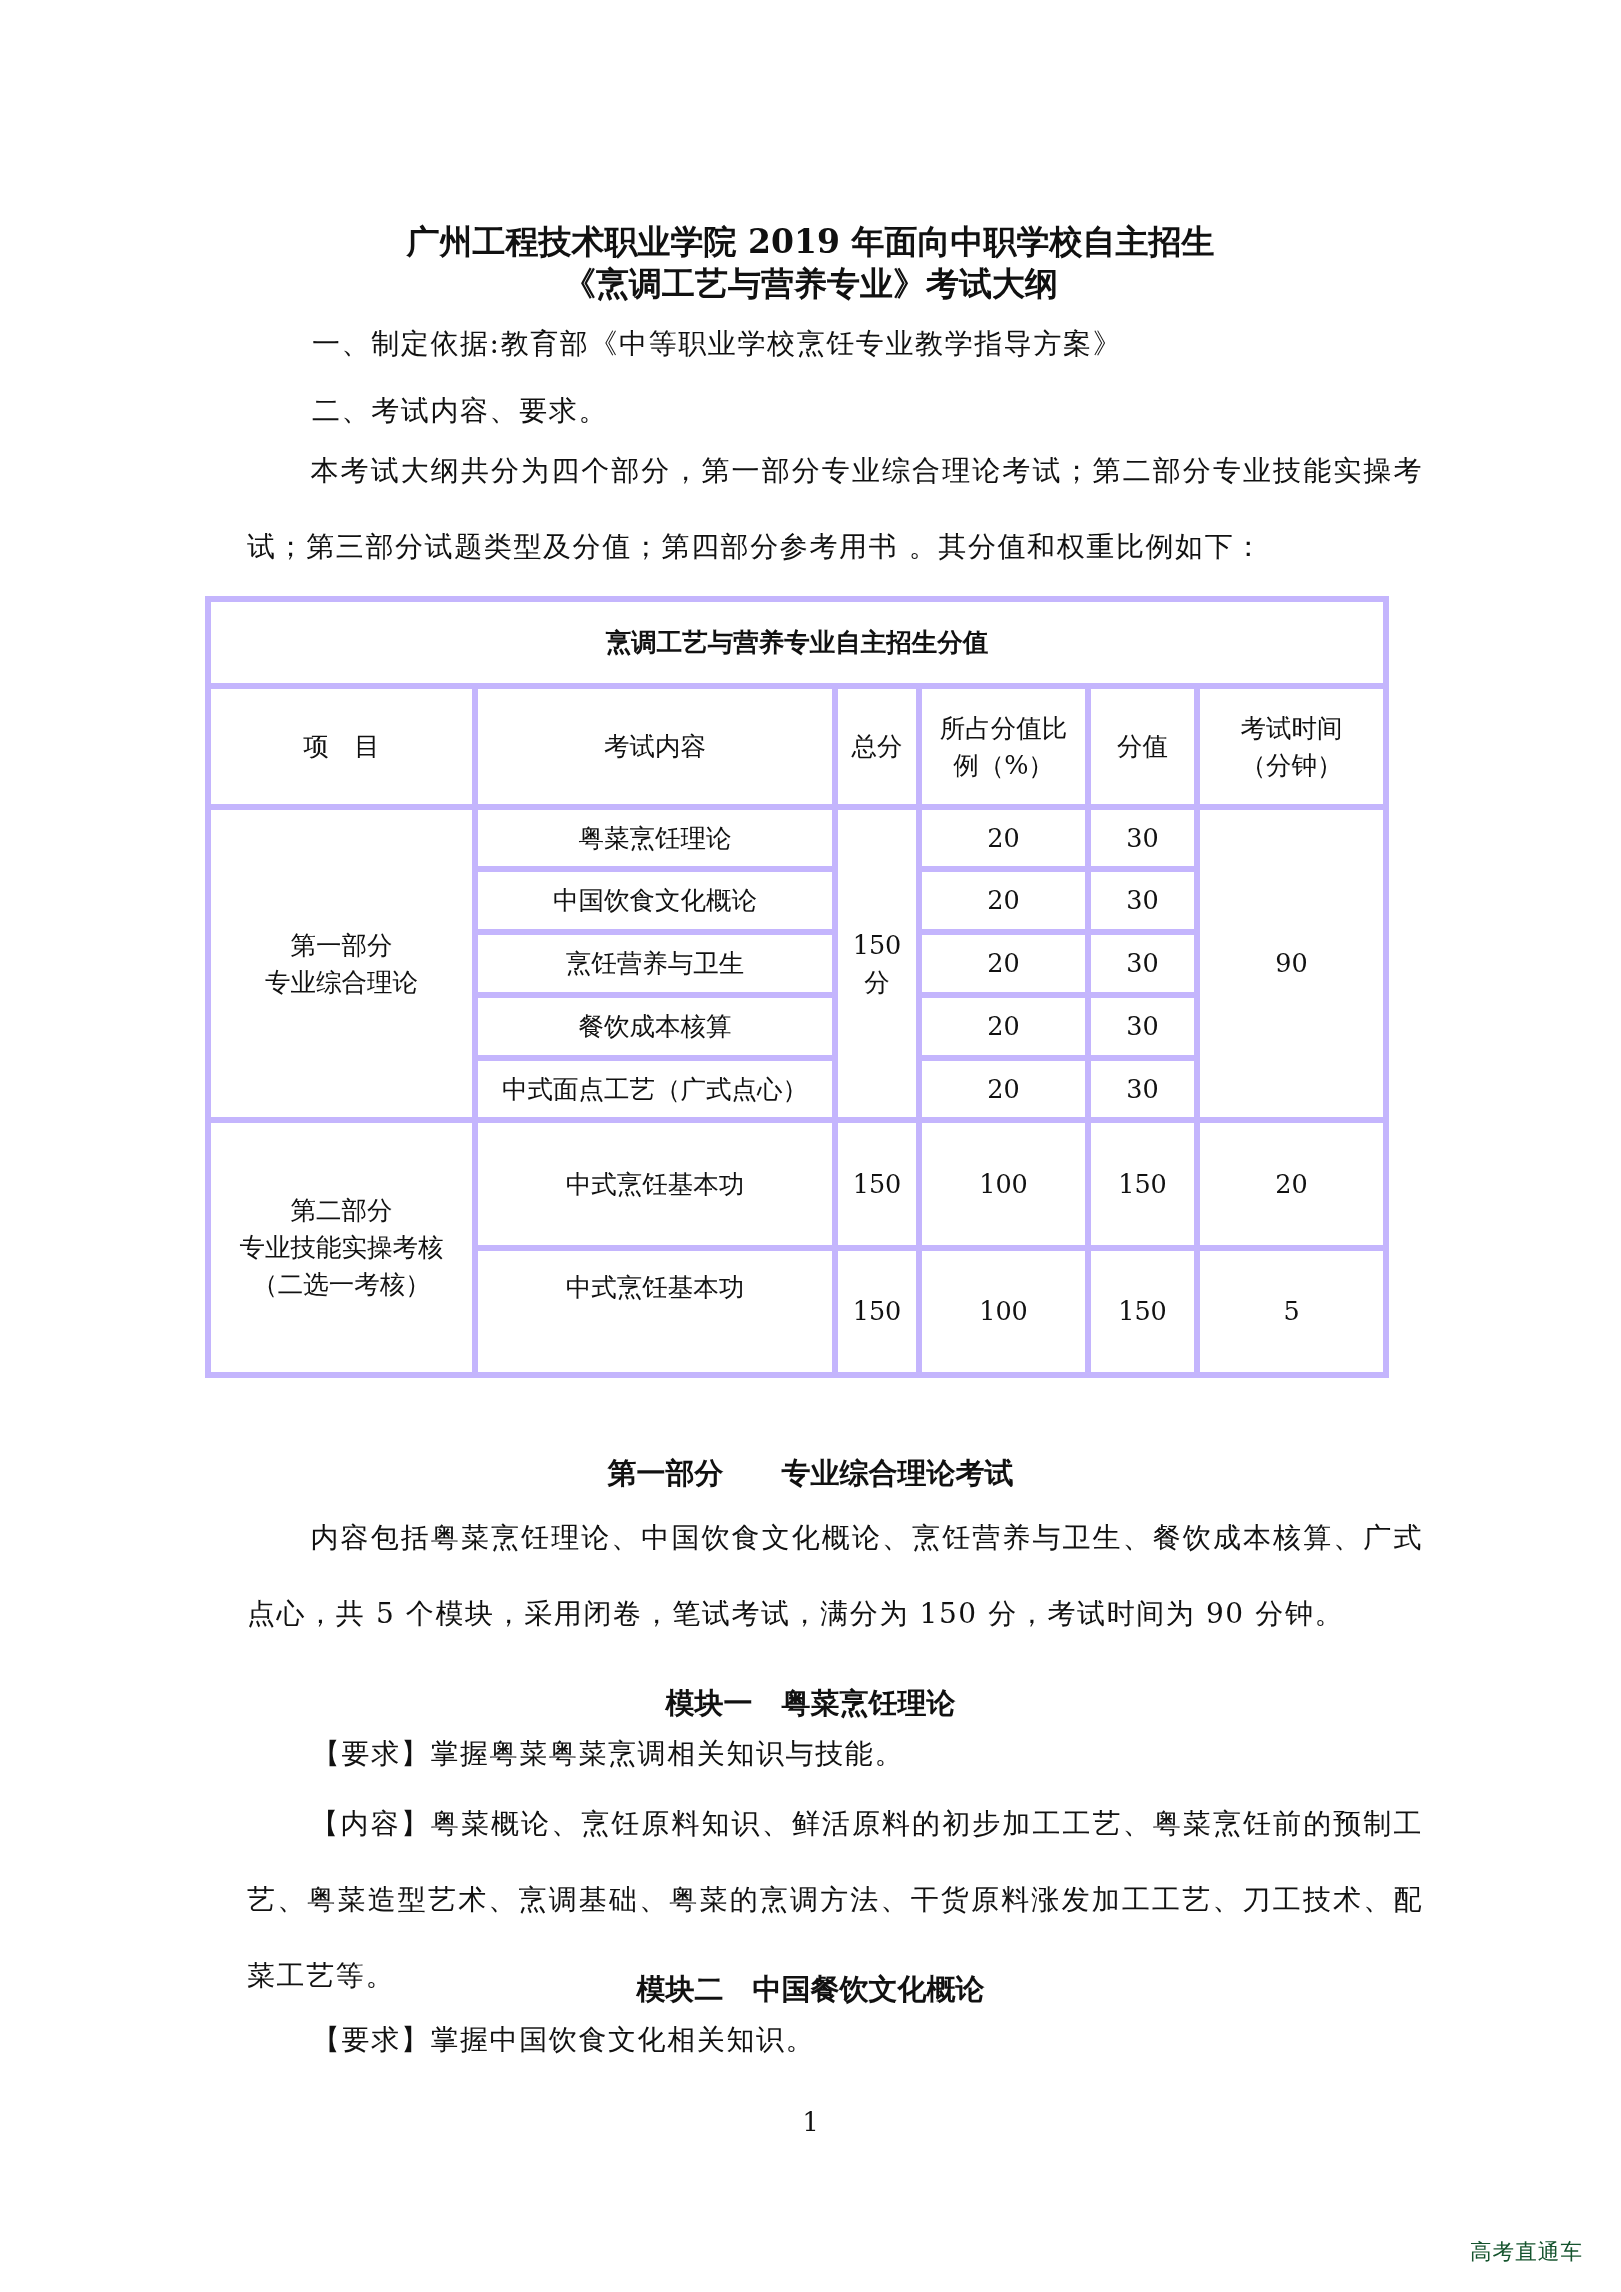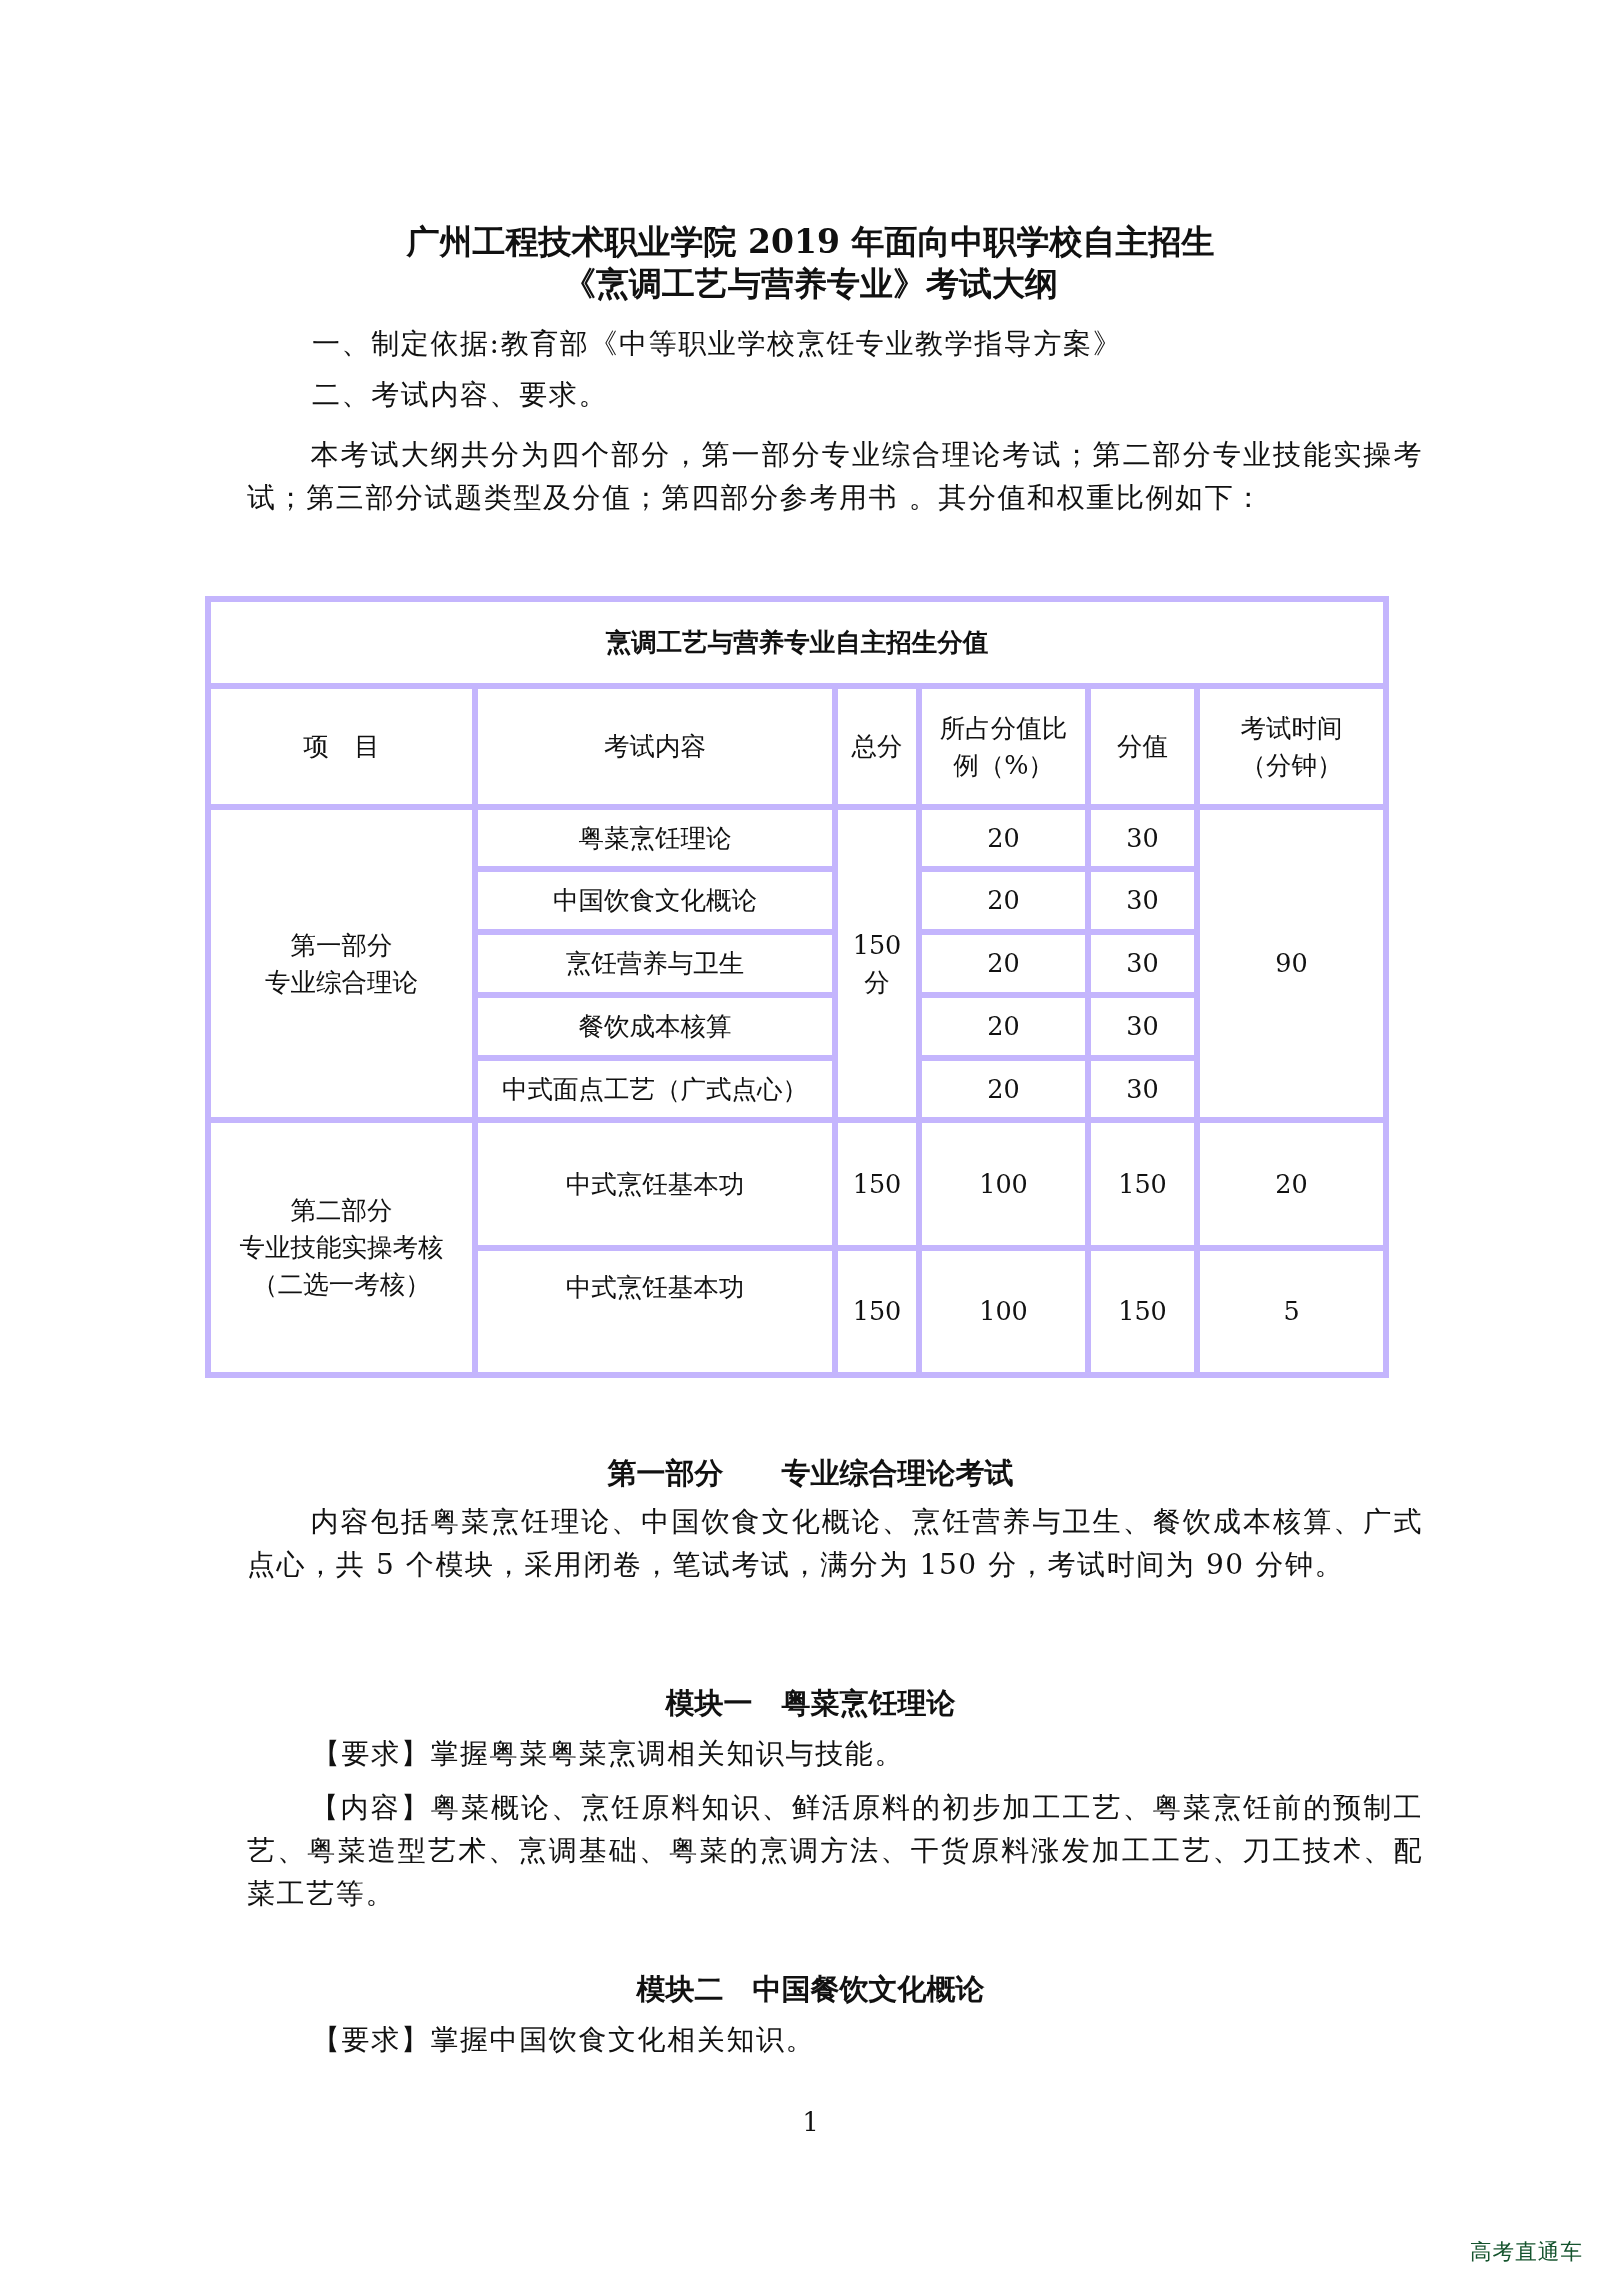--- a/index.html
+++ b/index.html
@@ -2,39 +2,39 @@
 <html><head>
 <meta charset="utf-8">
 <style>
   html, body { margin:0; padding:0; background:#fff; }
   body { width:1621px; height:2293px; position:relative; overflow:hidden;
          font-family:"DejaVu Serif","Liberation Serif",serif; color:#111; }
   .abs { position:absolute; }
   .title { left:0; width:1621px; text-align:center; font-weight:bold; font-size:33px;
            font-family:"DejaVu Serif","Liberation Serif",serif; letter-spacing:0px; white-space:nowrap; }
   .line { font-size:28px; white-space:nowrap; letter-spacing:1.6px; }
-  .para { left:247px; width:1176px; font-size:28px; line-height:43px; text-align:justify; letter-spacing:1.6px; }
+  .para { left:247px; width:1176px; font-size:28px; line-height:76px; text-align:justify; letter-spacing:1.6px; }
   .para .indent { display:inline-block; width:63px; }
   .heading { left:0; width:1621px; text-align:center; font-weight:bold; font-size:29px; white-space:nowrap; }
   table.score { position:absolute; left:205px; top:596px; width:1177px; border-collapse:collapse;
                 border:3.9px solid #000; font-size:25.5px; table-layout:fixed; }
   table.score td { border:6px solid #c4b5fd; text-align:center; vertical-align:middle; padding:0; line-height:37px; }
   table.score td.thick-top { border-top:3.9px solid #000; }
   .caption { font-size:25.5px; font-weight:bold; }
   .pageno { left:0; width:1621px; text-align:center; top:2107px; font-size:25.5px; }
   .watermark { left:1470px; top:2237px; font-size:21.6px; color:#14532d; font-family:"DejaVu Sans","Liberation Sans",sans-serif; letter-spacing:1px; }
 </style>
 </head>
 <body>
 
 <div class="abs title" style="top:220px;">广州工程技术职业学院 2019 年面向中职学校自主招生</div>
 <div class="abs title" style="top:262px;">《烹调工艺与营养专业》考试大纲</div>
 
 <div class="abs line" style="left:312px; top:325px;">一、制定依据:教育部《中等职业学校烹饪专业教学指导方案》</div>
-<div class="abs line" style="left:312px; top:376px;">二、考试内容、要求。</div>
+<div class="abs line" style="left:312px; top:392px;">二、考试内容、要求。</div>
 
 <div class="abs para" style="top:433px;"><span class="indent"></span><span>本考试大纲共分为四个部分，第一部分专业综合理论考试；第二部分专业技能实操考试；第三部分试题类型及分值；第四部分参考用书 。其分值和权重比例如下：</span></div>
 
 <table class="score">
   <colgroup>
     <col style="width:267px">
       <col style="width:360px">
       <col style="width:84px">
       <col style="width:169px">
       <col style="width:109px">

